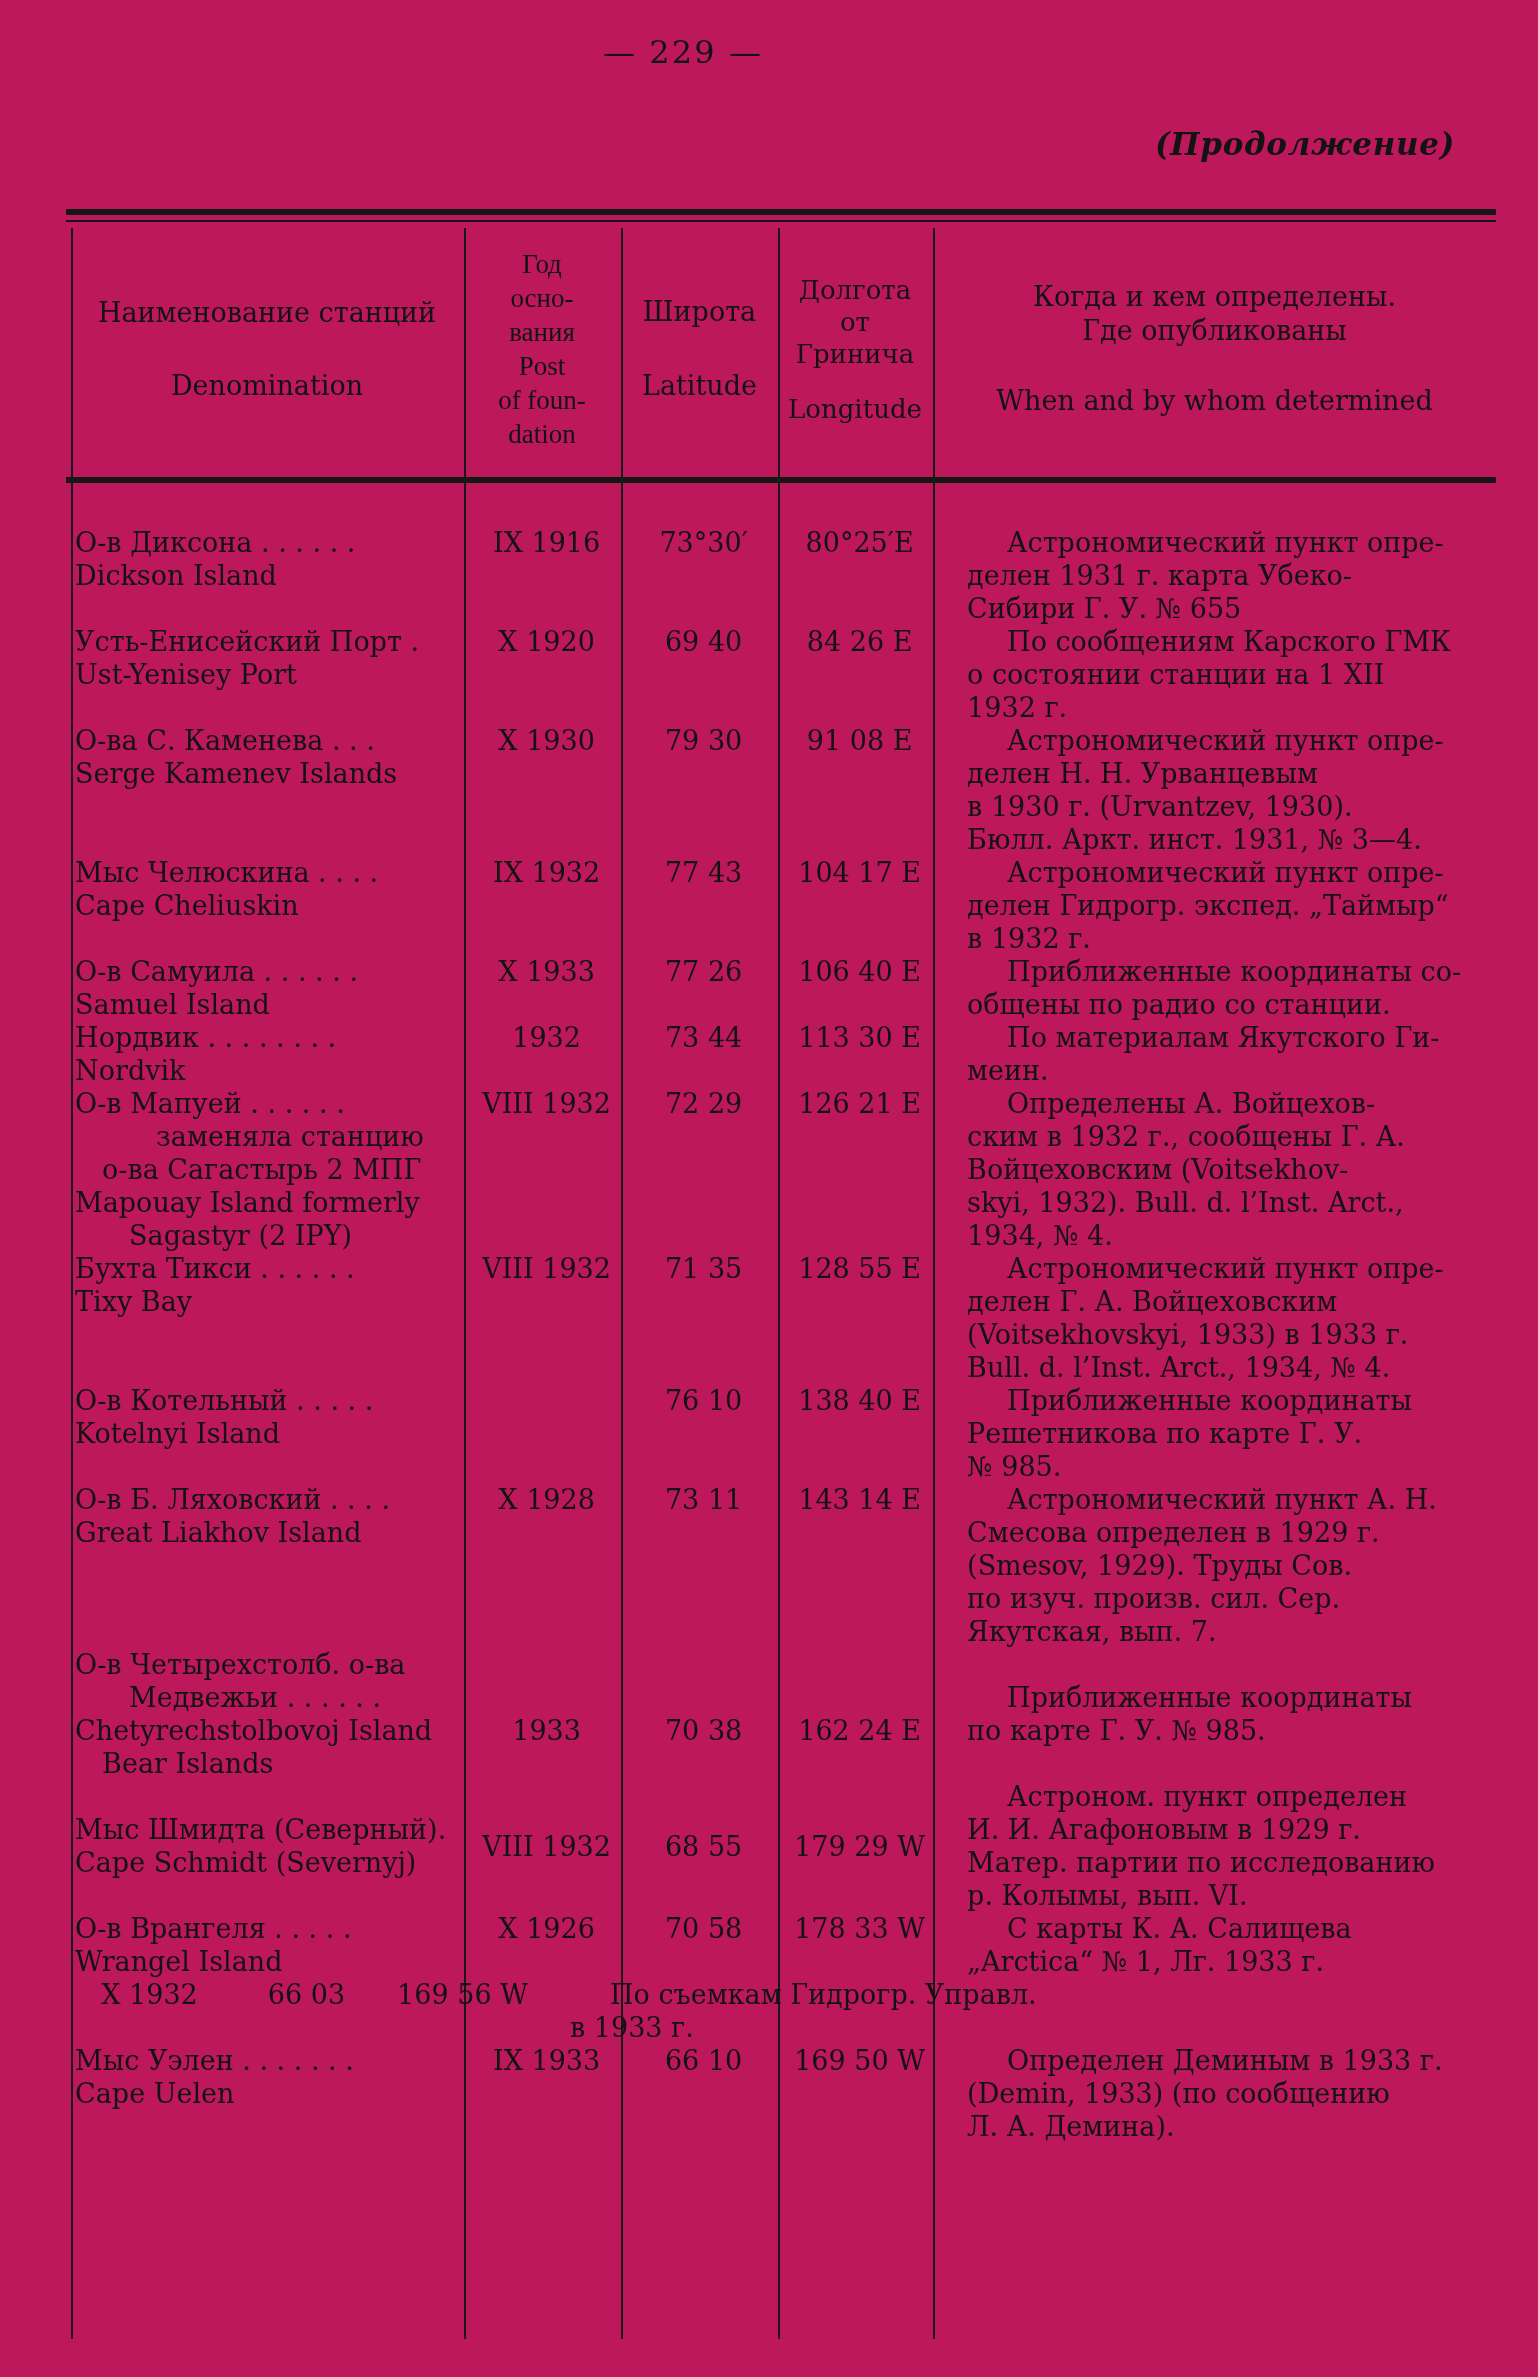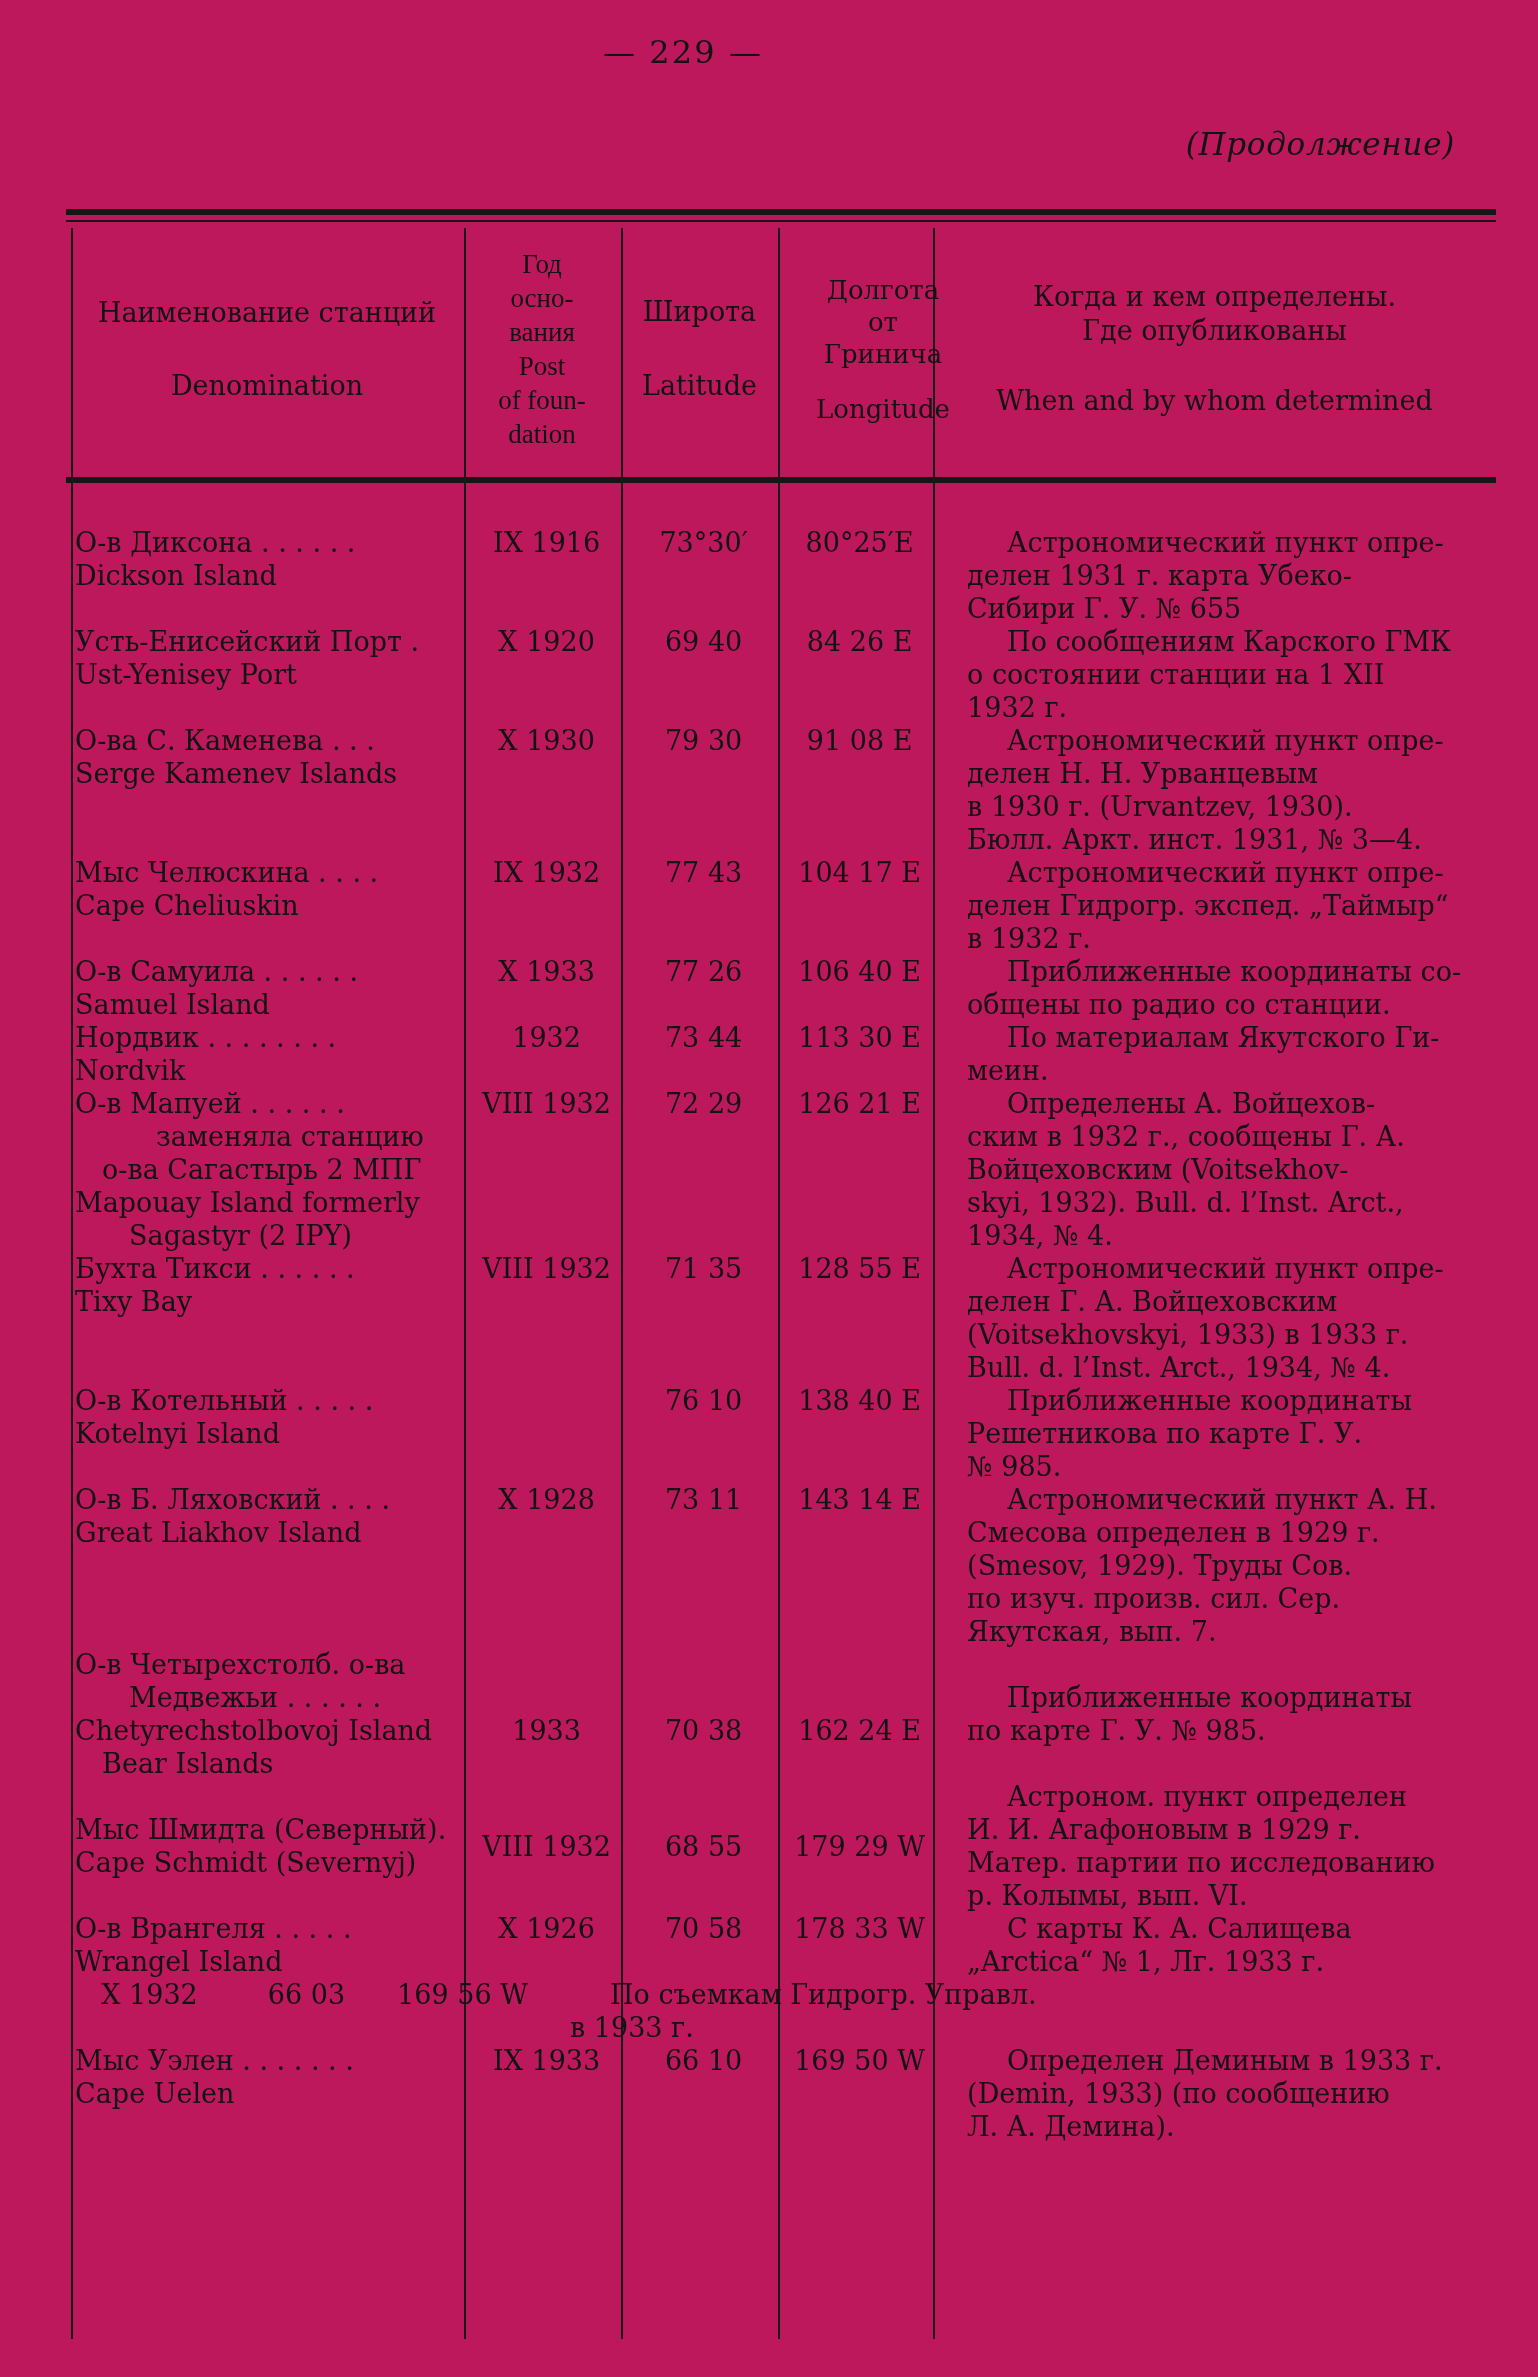--- a/index.html
+++ b/index.html
@@ -11,21 +11,21 @@
     font-family:"DejaVu Serif", serif;
     overflow:hidden;
   }
   
   .pageno{
     position:absolute;top:33px;left:0;width:1366px;
     text-align:center;font-size:32px;letter-spacing:2.1px;
   }
   .continuation{
     position:absolute;top:126px;right:84px;
-    font-size:31px;font-style:italic;font-weight:normal;letter-spacing:0.7px;
+    font-size:31px;font-style:italic;font-weight:bold;letter-spacing:0.7px;
   }
   
   .hrule{position:absolute;left:66px;width:1430px;background:#161616;}
   .hrule.top-thick{top:209px;height:5.5px;}
   .hrule.top-thin{top:220px;height:2.1px;}
   .hrule.mid-thick{top:477px;height:6.2px;}
   .vrule{position:absolute;top:228px;height:2111px;width:2.1px;background:#191919;}
   .vrule.v0{left:71px;}
   .vrule.v1{left:464px;}
   .vrule.v2{left:621px;}
@@ -34,21 +34,21 @@
   
   .th{
     position:absolute;top:229px;height:240px;
     display:flex;flex-direction:column;align-items:center;justify-content:center;
     text-align:center;font-size:27px;line-height:34px;
   }
   .th .ru,.th .en{white-space:pre-line;}
   .th-name{left:73px;width:388px;gap:39px;}
   .th-year{left:466px;width:152px;gap:0;font-family:Liberation Serif, serif;}
   .th-lat{left:624px;width:151px;gap:40px;}
-  .th-lon{left:780px;width:150px;gap:23px;font-size:26px;line-height:32px;padding-left:28px;}
+  .th-lon{left:780px;width:150px;gap:23px;font-size:26px;line-height:32px;}
   .th-det{left:936px;width:557px;gap:36px;}
   
   .tbody{position:absolute;left:71px;top:526px;width:1423px;}
   .row{display:flex;}
   .row:first-child{margin-top:0;}
   .row.tight{margin-top:0;align-items:center;}
   .cell{font-size:27px;line-height:33px;}
   .cell.name{width:393px;padding-left:4.1px;white-space:pre-line;}
   .cell.year{width:157px;text-align:center;white-space:nowrap;}
   .cell.lat{width:157px;text-align:center;white-space:nowrap;}

